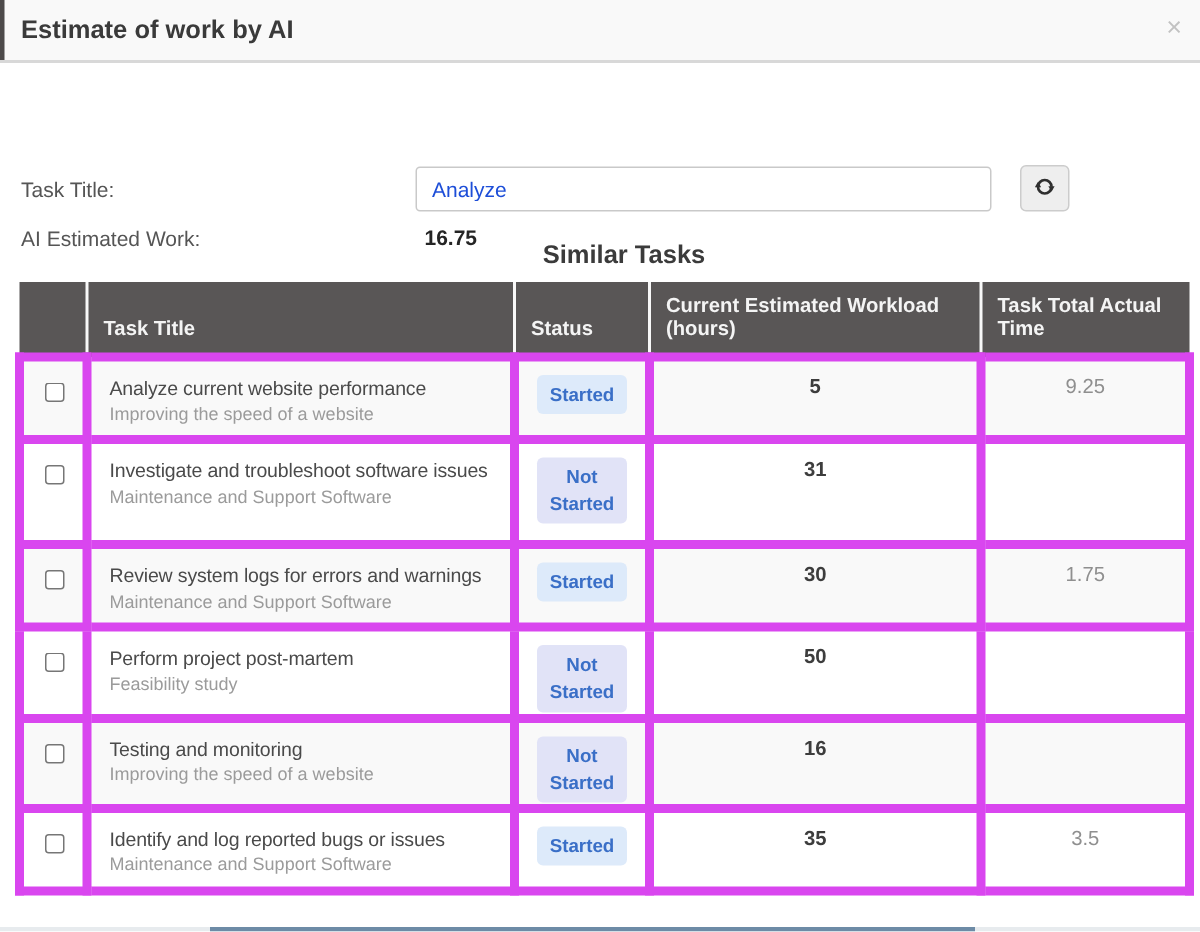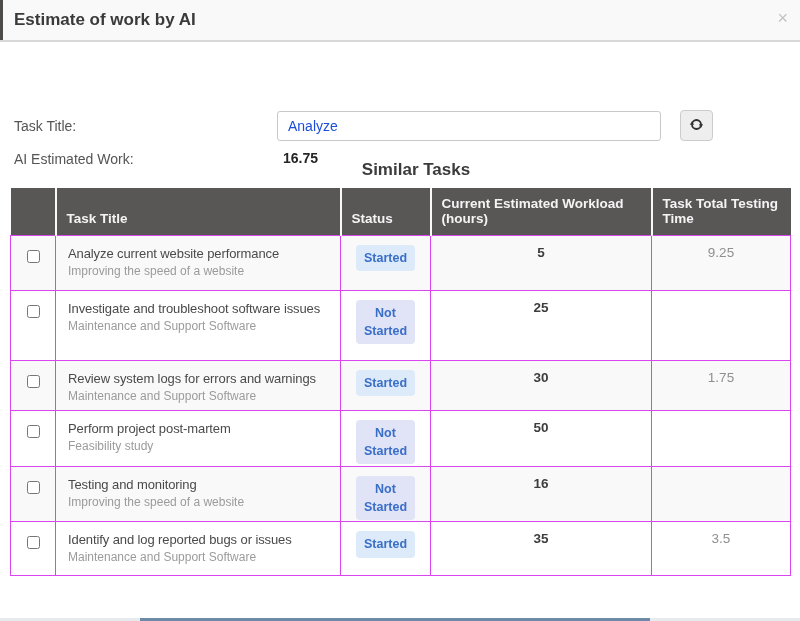--- a/index.html
+++ b/index.html
@@ -84,21 +84,21 @@
     color: #f4f4f4;
     font-size: 13.5px; font-weight: 700;
     text-align: left;
     vertical-align: bottom;
     padding: 8px 10px 9px 10px;
     height: 43px;
     box-sizing: border-box;
   }
   .tasks th + th { border-left: 2px solid #f8f8f8; }
   .tasks td {
-    border: 1px solid #d946ef;
+    border: 6px solid #d946ef;
     vertical-align: top;
     box-sizing: border-box;
   }
   .tasks tbody tr:nth-child(odd)  { background: #f9f9f9; }
   .tasks tbody tr:nth-child(even) { background: #ffffff; }
   .tasks tbody tr:nth-child(1) { height: 55px; }
   .tasks tbody tr:nth-child(2) { height: 70px; }
   .tasks tbody tr:nth-child(3) { height: 50px; }
   .tasks tbody tr:nth-child(4) { height: 56px; }
   .tasks tbody tr:nth-child(5) { height: 55px; }
@@ -182,21 +182,21 @@
         <col style="width:90px">
         <col style="width:221px">
         <col style="width:139px">
     </colgroup>
     <thead>
       <tr>
         <th></th>
         <th>Task Title</th>
         <th>Status</th>
         <th>Current Estimated Workload (hours)</th>
-        <th>Task Total Testing Time</th>
+        <th>Task Total Actual Time</th>
       </tr>
     </thead>
     <tbody>
   <tr>
     <td class="c-check">
       <input type="checkbox" style="">
     </td>
     <td class="c-title">
       <div class="row-title">Analyze current website performance</div>
       <div class="row-sub">Improving the speed of a website</div>
@@ -212,21 +212,21 @@
     <td class="c-check">
       <input type="checkbox" style="">
     </td>
     <td class="c-title">
       <div class="row-title">Investigate and troubleshoot software issues</div>
       <div class="row-sub">Maintenance and Support Software</div>
     </td>
     <td class="c-status">
       <span class="badge badge-not-started">Not Started</span>
     </td>
-    <td class="c-workload">25</td>
+    <td class="c-workload">31</td>
     <td class="c-actual"></td>
   </tr>
 
   <tr>
     <td class="c-check">
       <input type="checkbox" style="">
     </td>
     <td class="c-title">
       <div class="row-title">Review system logs for errors and warnings</div>
       <div class="row-sub">Maintenance and Support Software</div>

